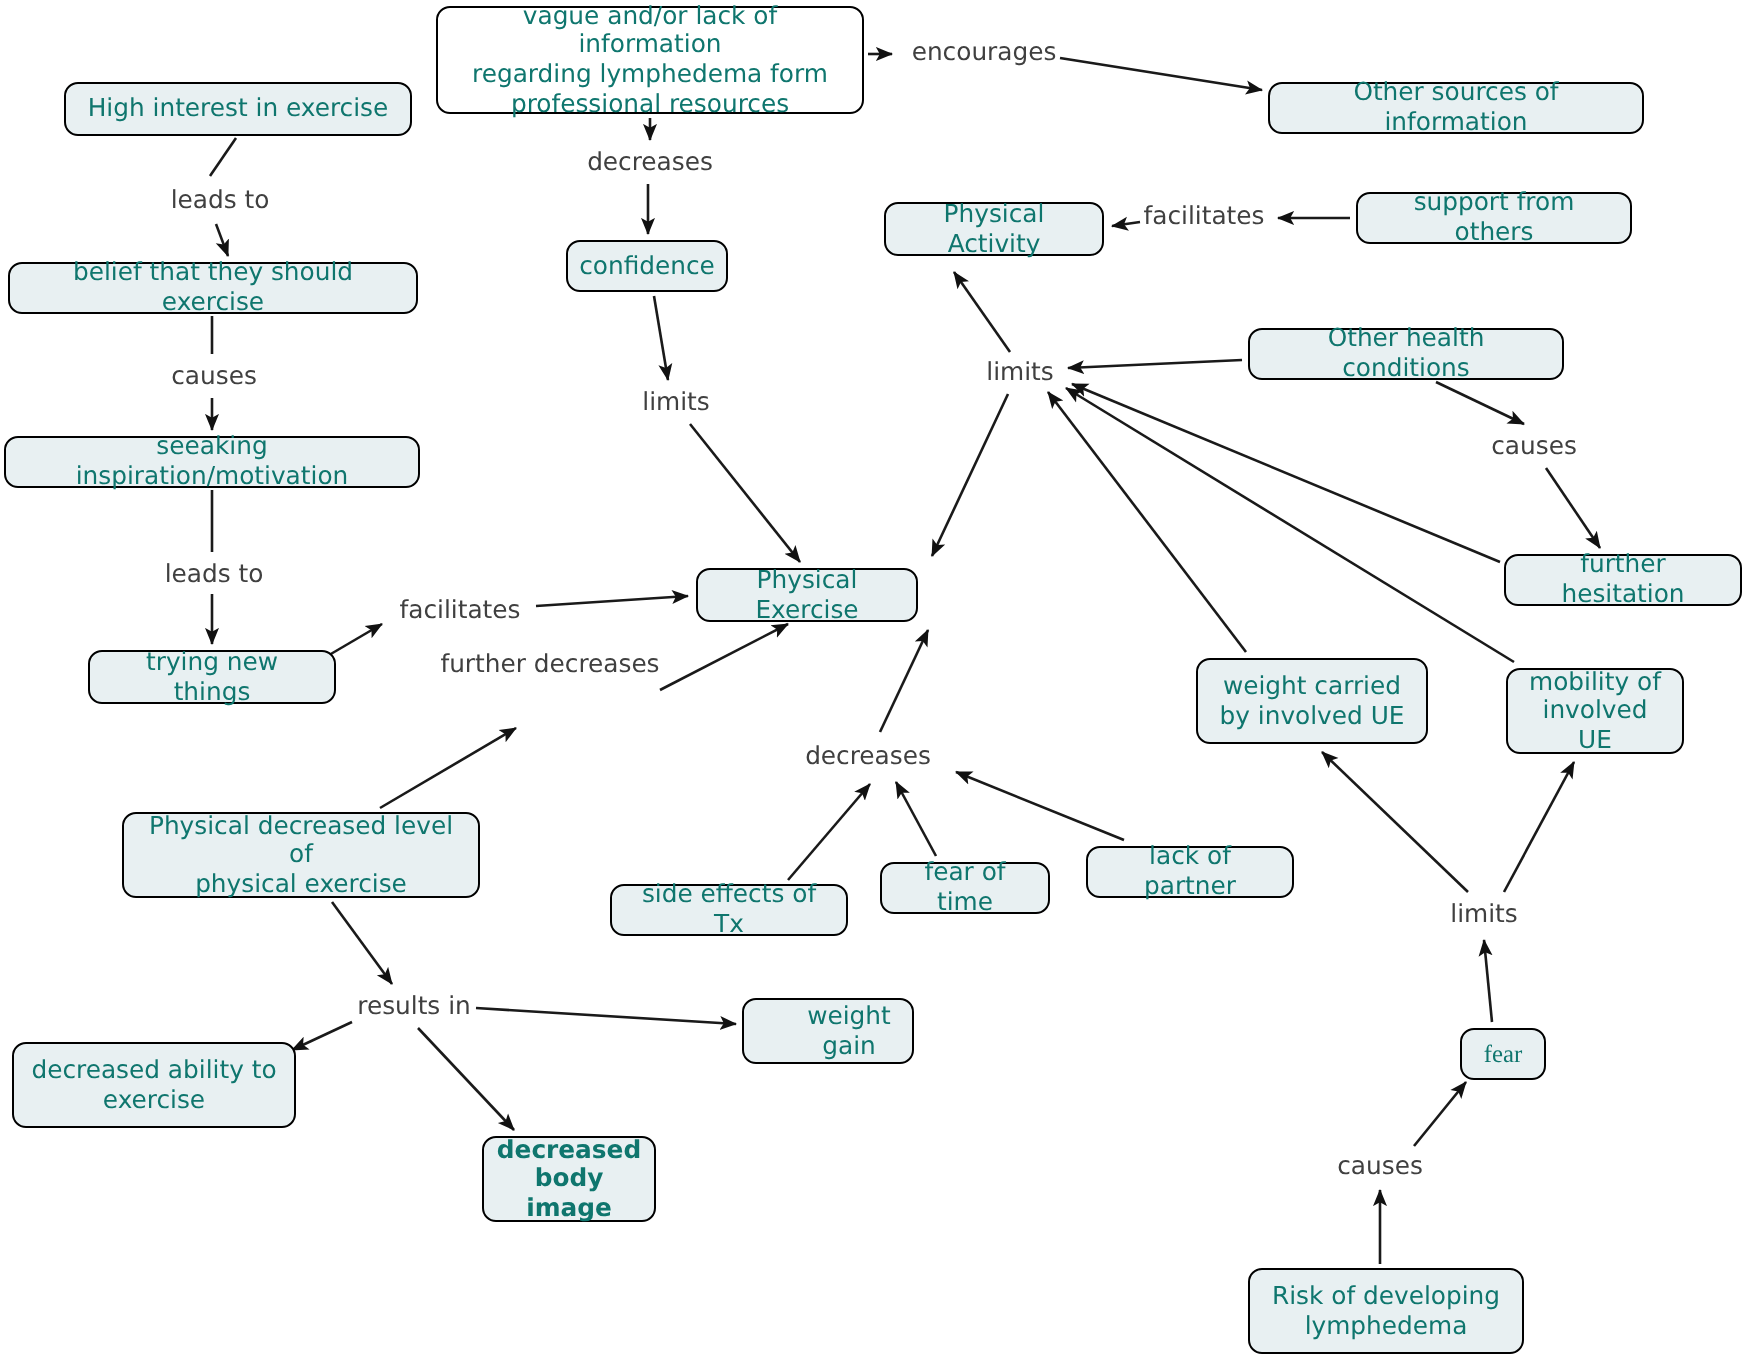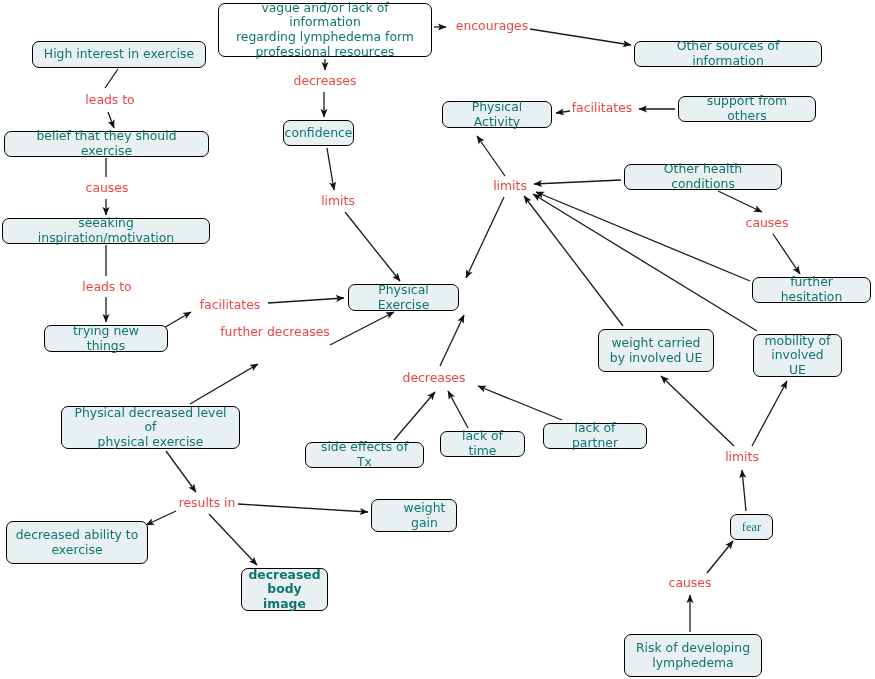--- a/index.html
+++ b/index.html
@@ -36,21 +36,21 @@
     color: #0f766e;
     font-size: 12.4px;
     padding: 2px 7px;
     z-index: 3;
     white-space: pre-line;
   }
   .node-box.white { background: #ffffff; }
   .edge-label {
     position: absolute;
     z-index: 2;
-    color: #ef4444;
+    color: #404040;
     font-size: 12.4px;
     line-height: 1.1;
     background: transparent;
     white-space: nowrap;
     transform: translate(-50%, -50%);
     text-align: center;
   }
 </style>
 </head>
 <body>
@@ -113,24 +113,24 @@
       <div class="node-box" style="left: 44px; top: 325px; width: 124px; height: 27px;">trying new things</div>
       <div class="node-box" style="left: 61px; top: 406px; width: 179px; height: 43px;">Physical decreased level of
 physical exercise</div>
       <div class="node-box" style="left: 6px; top: 521px; width: 142px; height: 43px;">decreased ability to
 exercise</div>
       <div class="node-box" style="left: 241px; top: 568px; width: 87px; height: 43px; font-weight: bold;">decreased
 body image</div>
       <div class="node-box white" style="left: 218px; top: 3px; width: 214px; height: 54px;">vague and/or lack of information
 regarding lymphedema form
 professional resources</div>
-      <div class="node-box" style="left: 283px; top: 120px; width: 71px; height: 26px;">confidence</div>
+      <div class="node-box" style="left: 283px; top: 120px; width: 81px; height: 26px;">confidence</div>
       <div class="node-box" style="left: 348px; top: 284px; width: 111px; height: 27px;">Physical Exercise</div>
       <div class="node-box" style="left: 305px; top: 442px; width: 119px; height: 26px;">side effects of Tx</div>
-      <div class="node-box" style="left: 440px; top: 431px; width: 85px; height: 26px;">lack of time</div>
+      <div class="node-box" style="left: 440px; top: 431px; width: 85px; height: 26px;">fear of time</div>
       <div class="node-box" style="left: 543px; top: 423px; width: 104px; height: 26px;">lack of partner</div>
       <div class="node-box" style="left: 371px; top: 499px; width: 86px; height: 33px; padding-left: 28px;">weight gain</div>
       <div class="node-box" style="left: 634px; top: 41px; width: 188px; height: 26px;">Other sources of information</div>
       <div class="node-box" style="left: 442px; top: 101px; width: 110px; height: 27px;">Physical Activity</div>
       <div class="node-box" style="left: 678px; top: 96px; width: 138px; height: 26px;">support from others</div>
       <div class="node-box" style="left: 624px; top: 164px; width: 158px; height: 26px;">Other health conditions</div>
       <div class="node-box" style="left: 752px; top: 277px; width: 119px; height: 26px;">further hesitation</div>
       <div class="node-box" style="left: 598px; top: 329px; width: 116px; height: 43px;">weight carried
 by involved UE</div>
       <div class="node-box" style="left: 753px; top: 334px; width: 89px; height: 43px;">mobility of

